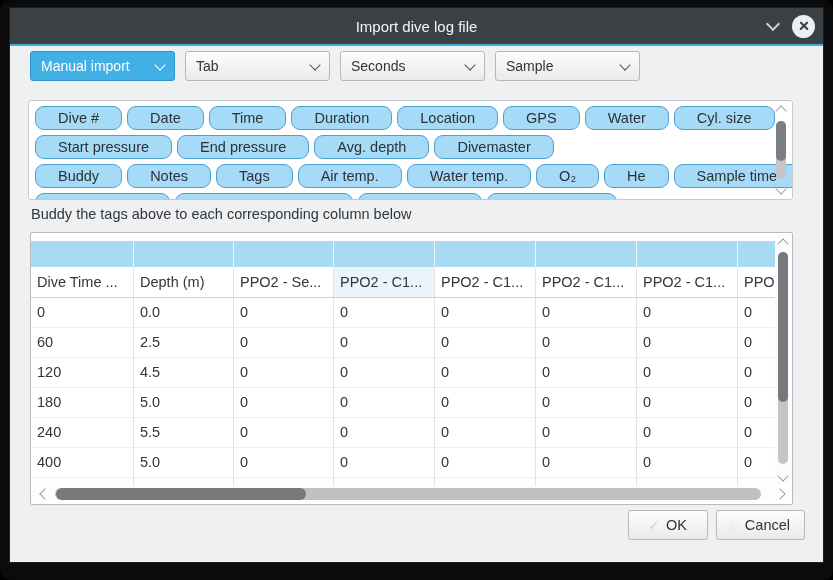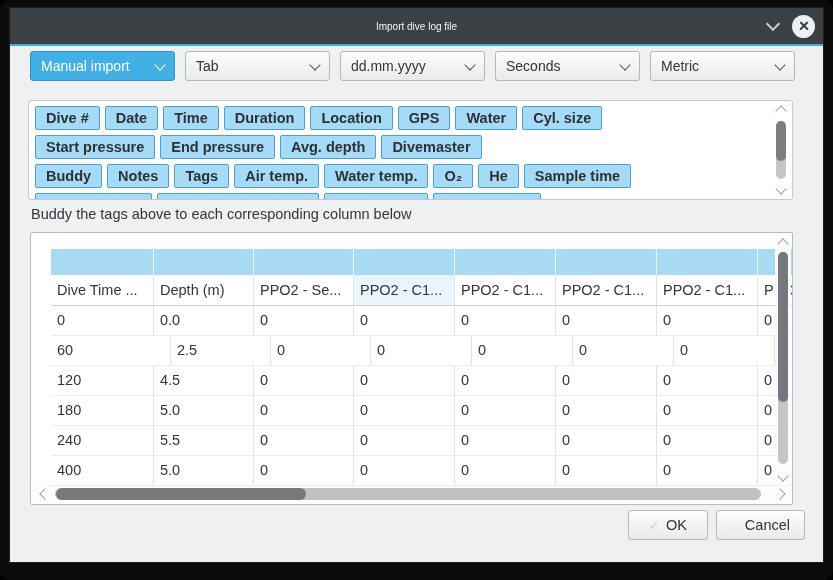--- a/index.html
+++ b/index.html
@@ -3,21 +3,21 @@
 <meta charset="utf-8">
 <style>
   html,body{margin:0;padding:0;width:833px;height:580px;background:#000;overflow:hidden;
     font-family:"Liberation Sans","DejaVu Sans",sans-serif;}
   .screen{position:relative;width:833px;height:580px;background:#0b0b0b;border-radius:10px;}
   .dialog{position:absolute;left:10px;top:8px;width:813px;height:554px;background:#eff0f1;
     box-shadow:0 0 0 1px #1c1f22;}
   
   .titlebar{position:absolute;left:0;top:0;width:100%;height:36px;background:#3b4045;
     display:flex;align-items:center;justify-content:center;}
-  .titlebar .title{color:#f4f5f6;font-size:10px;}
+  .titlebar .title{color:#f4f5f6;font-size:15px;}
   .tb-icons{position:absolute;right:8px;top:0;height:36px;display:flex;align-items:center;gap:14px;}
   .chev{display:inline-block;width:8px;height:8px;border-right:2px solid #cfd2d4;
     border-bottom:2px solid #cfd2d4;transform:rotate(45deg);margin-top:-4px;}
   .close-btn{width:23px;height:23px;border-radius:50%;background:#edeff0;position:relative;cursor:pointer;}
   .close-btn::before,.close-btn::after{content:"";position:absolute;left:50%;top:50%;width:11px;height:2.4px;
     background:#3a3f45;border-radius:1px;}
   .close-btn::before{transform:translate(-50%,-50%) rotate(45deg);}
   .close-btn::after{transform:translate(-50%,-50%) rotate(-45deg);}
   .accent-line{position:absolute;left:0;top:36px;width:100%;height:2px;background:#3daee2;}
   
@@ -27,35 +27,35 @@
     padding:0 10px;box-sizing:border-box;font-size:14px;color:#31363b;cursor:pointer;}
   .combo .cval{flex:1;overflow:hidden;white-space:nowrap;}
   .combo .chev{border-color:#51565b;border-width:1.5px;width:7px;height:7px;margin-top:-3px;}
   .combo.active{background:#41b0e5;border-color:#2e96c8;color:#ffffff;}
   .combo.active .chev{border-color:#fff;}
   
   .tags-panel{position:absolute;left:18px;top:92px;width:765px;height:100px;background:#fff;
     border:1px solid #c6c9cb;border-radius:3px;overflow:hidden;box-sizing:border-box;}
   .tag-rows{position:absolute;left:6px;top:5px;width:730px;display:flex;flex-direction:column;gap:5px;}
   .tag-row{display:flex;gap:5px;flex-wrap:nowrap;}
-  .tag{height:24px;line-height:22px;padding:0 10px;background:#a6dbf8;border:1px solid #4f9fcd;
-    border-radius:2px;font-size:14.5px;color:#2d3136;white-space:nowrap;box-sizing:border-box;cursor:grab;font-weight:bold;}
+  .tag{height:24px;line-height:22px;padding:0 22px;background:#a6dbf8;border:1px solid #4f9fcd;
+    border-radius:9px;font-size:14.5px;color:#2d3136;white-space:nowrap;box-sizing:border-box;cursor:grab;}
   .tags-scroll{position:absolute;right:4px;top:4px;width:14px;height:90px;}
   .sc-chev{width:7px;height:7px;border-right:1.6px solid #9ea2a5;border-bottom:1.6px solid #9ea2a5;margin:2px auto;}
   .sc-chev.up{transform:rotate(-135deg);}
   .sc-chev.down{transform:rotate(45deg);}
   .tags-track{position:absolute;left:2px;top:16px;width:10px;height:58px;background:#c3c5c7;border-radius:5px;}
   .tags-thumb{position:absolute;left:0;top:0;width:10px;height:40px;background:#7b7f83;border-radius:5px;}
   .tags-scroll .sc-chev.down{position:absolute;left:3px;bottom:2px;margin:0;}
   
   .instruction{position:absolute;left:21px;top:198px;font-size:14.5px;color:#31363b;}
   
   .table-frame{position:absolute;left:20px;top:224px;width:763px;height:273px;background:#fff;
     border:1px solid #b9bcbe;border-radius:2px;box-sizing:border-box;overflow:hidden;}
-  .tbl-content{position:absolute;left:0;top:16px;width:745px;height:251px;overflow:hidden;padding-left:20px;}
+  .tbl-content{position:absolute;left:0;top:8px;width:745px;height:251px;overflow:hidden;}
   .trow{display:flex;}
   .tcell{box-sizing:border-box;border-right:1px solid #e0e2e4;padding:0 6px;overflow:hidden;
     white-space:nowrap;font-size:14.5px;color:#31363b;flex:0 0 auto;}
   .drop-row .tcell{height:26px;background:#a9daf4;border-right:1px solid rgba(255,255,255,0.75);cursor:pointer;}
   .head-row .tcell{height:31px;line-height:31px;background:#fff;border-bottom:1px solid #cfd2d4;}
   .head-row .tcell.hl{background:#e9f4fb;}
   .body-row .tcell{height:30px;line-height:29px;border-bottom:1px solid #ebedee;}
   
   .tbl-vscroll{position:absolute;right:1px;top:1px;width:16px;height:250px;background:#fcfcfc;}
   .tbl-vscroll .sc-chev.up{margin:6px auto 0;}
@@ -94,29 +94,25 @@
     <div class="combos">
       <div class="combo active">
         <span class="cval">Manual import</span>
         <span class="chev"></span>
       </div>
       <div class="combo">
         <span class="cval">Tab</span>
         <span class="chev"></span>
       </div>
       <div class="combo">
-        <span class="cval">dd.mm.yyyy</span>
+        <span class="cval">Seconds</span>
         <span class="chev"></span>
       </div>
       <div class="combo">
-        <span class="cval">Seconds</span>
-        <span class="chev"></span>
-      </div>
-      <div class="combo">
-        <span class="cval">Metric</span>
+        <span class="cval">Sample</span>
         <span class="chev"></span>
       </div>
     </div>
 
     <div class="tags-panel">
       <div class="tag-rows" id="tag-rows">
           <div class="tag-row">
             <span class="tag">Dive #</span>
             <span class="tag">Date</span>
             <span class="tag">Time</span>
@@ -186,21 +182,21 @@
             <div class="tcell" style="width: 103px;">0</div>
             <div class="tcell" style="width: 100px;">0.0</div>
             <div class="tcell" style="width: 100px;">0</div>
             <div class="tcell" style="width: 101px;">0</div>
             <div class="tcell" style="width: 101px;">0</div>
             <div class="tcell" style="width: 101px;">0</div>
             <div class="tcell" style="width: 101px;">0</div>
             <div class="tcell" style="width: 60px;">0</div>
           </div>
           <div class="trow body-row">
-            <div class="tcell" style="width: 120px;">60</div>
+            <div class="tcell" style="width: 103px;">60</div>
             <div class="tcell" style="width: 100px;">2.5</div>
             <div class="tcell" style="width: 100px;">0</div>
             <div class="tcell" style="width: 101px;">0</div>
             <div class="tcell" style="width: 101px;">0</div>
             <div class="tcell" style="width: 101px;">0</div>
             <div class="tcell" style="width: 101px;">0</div>
             <div class="tcell" style="width: 60px;">0</div>
           </div>
           <div class="trow body-row">
             <div class="tcell" style="width: 103px;">120</div>

